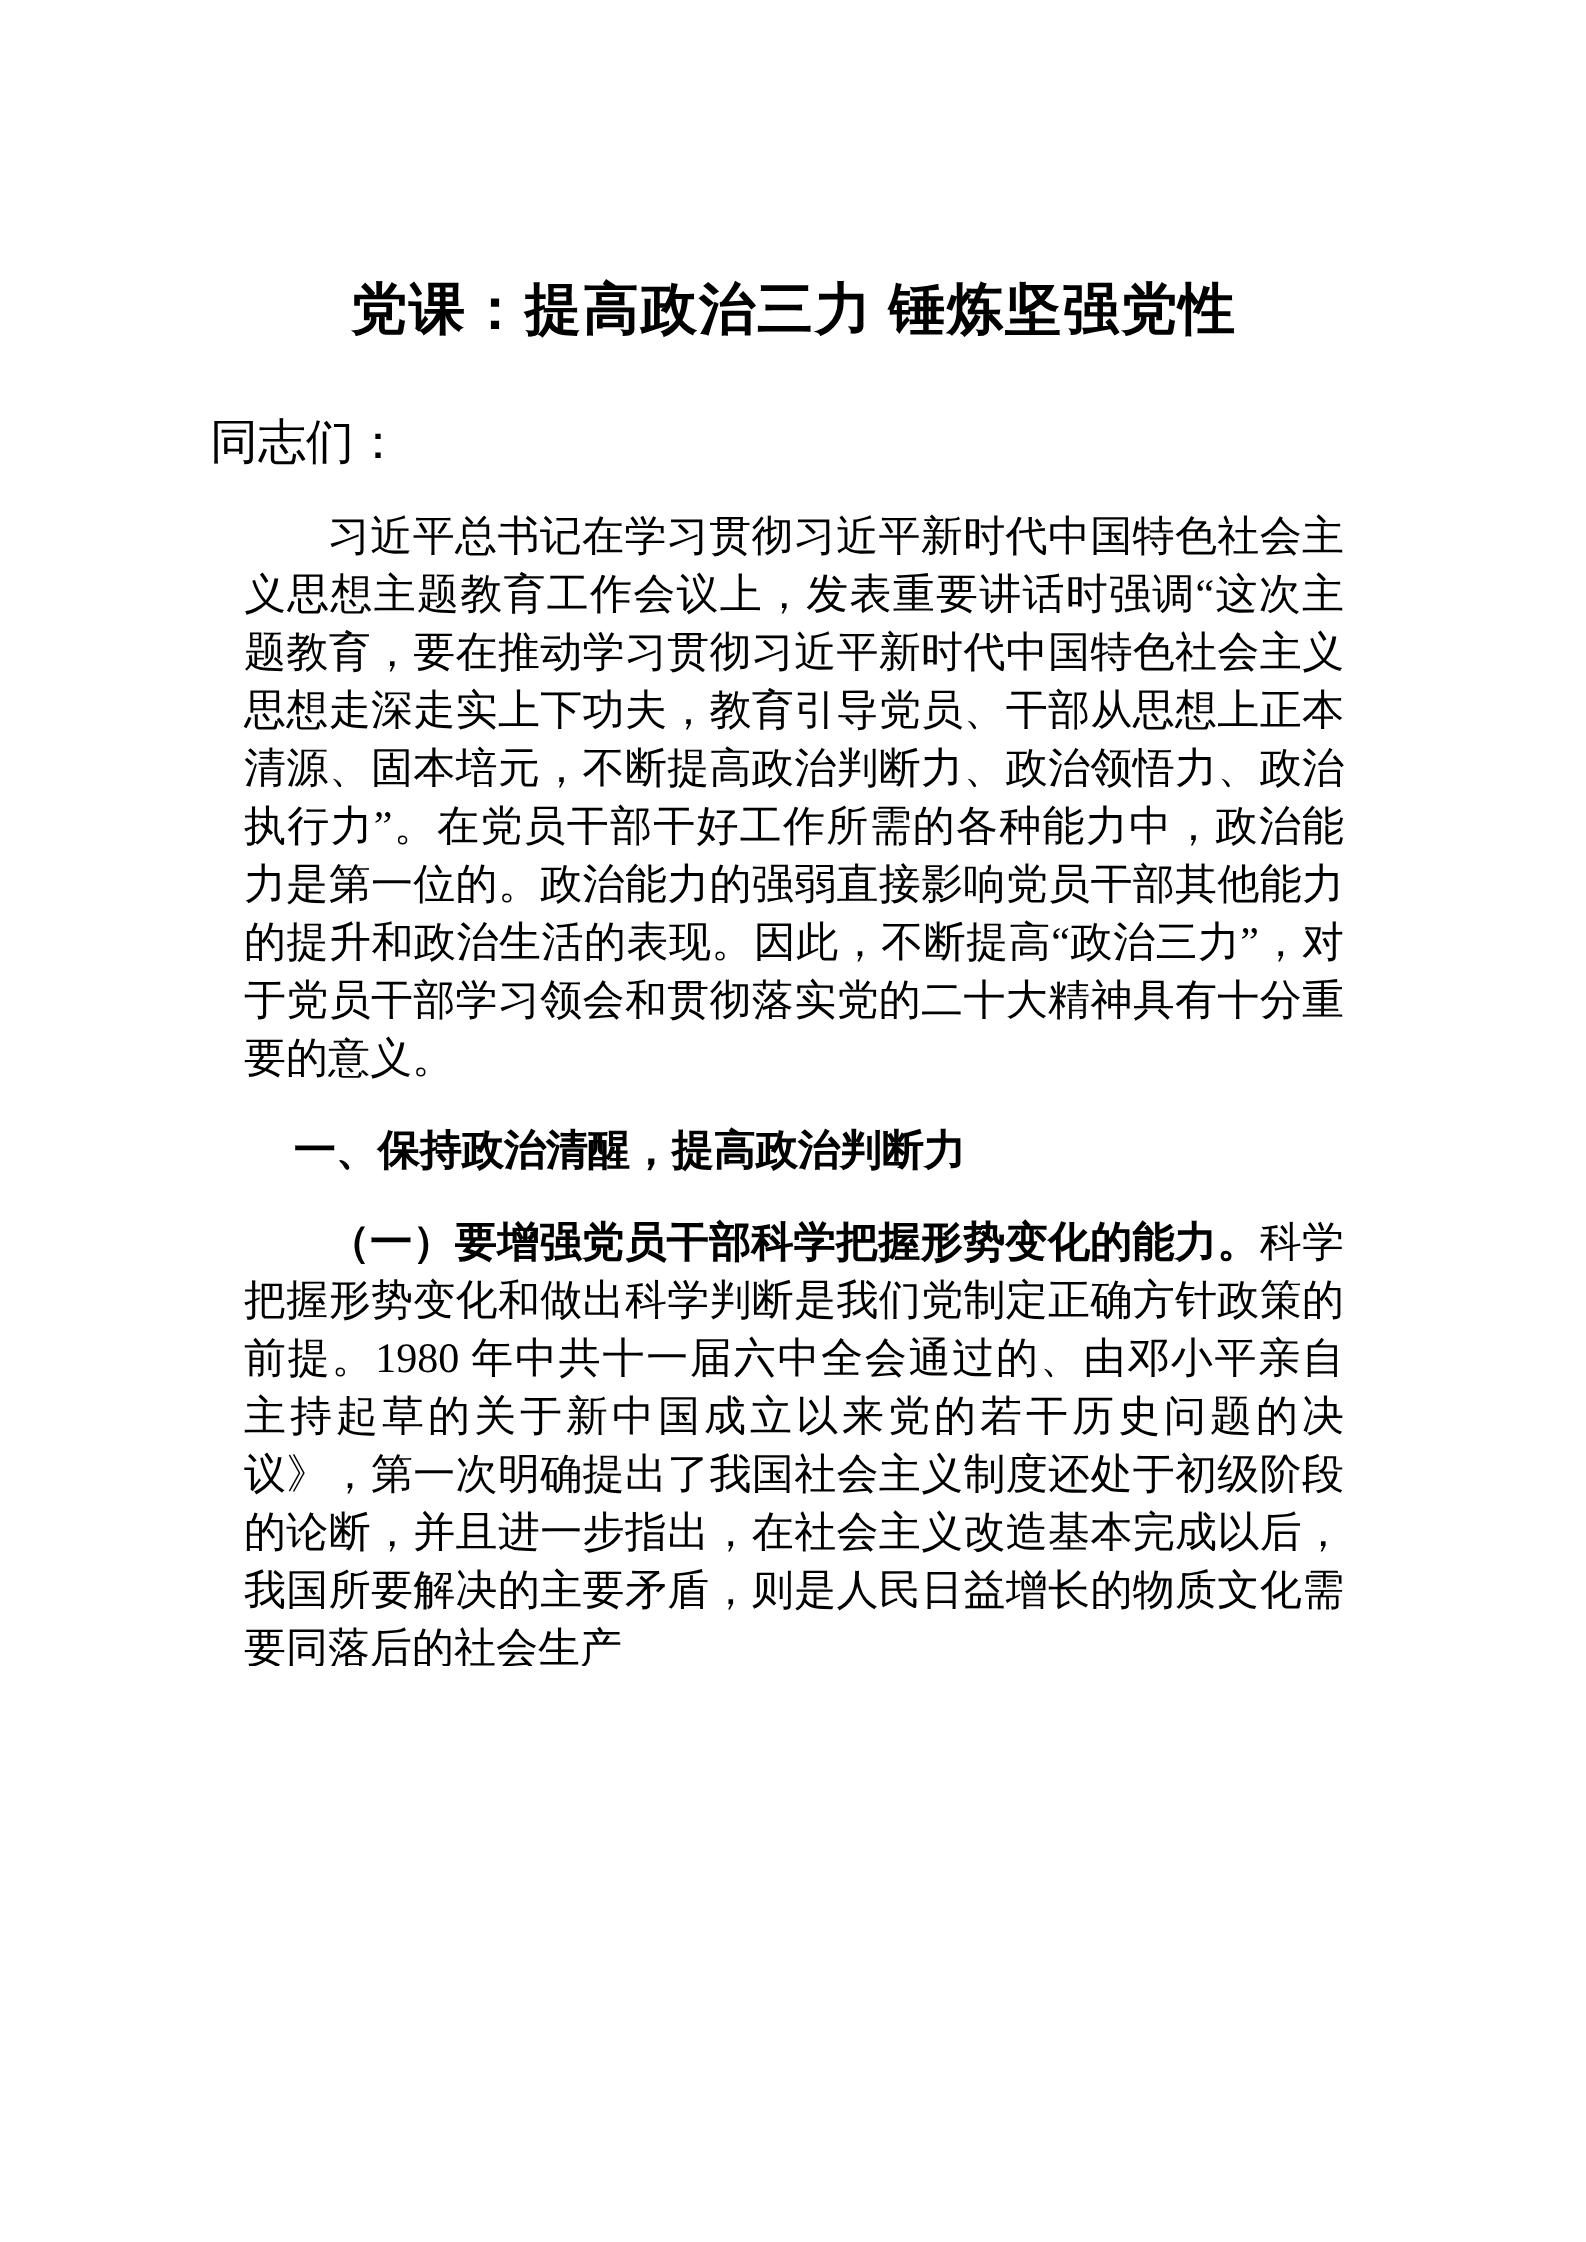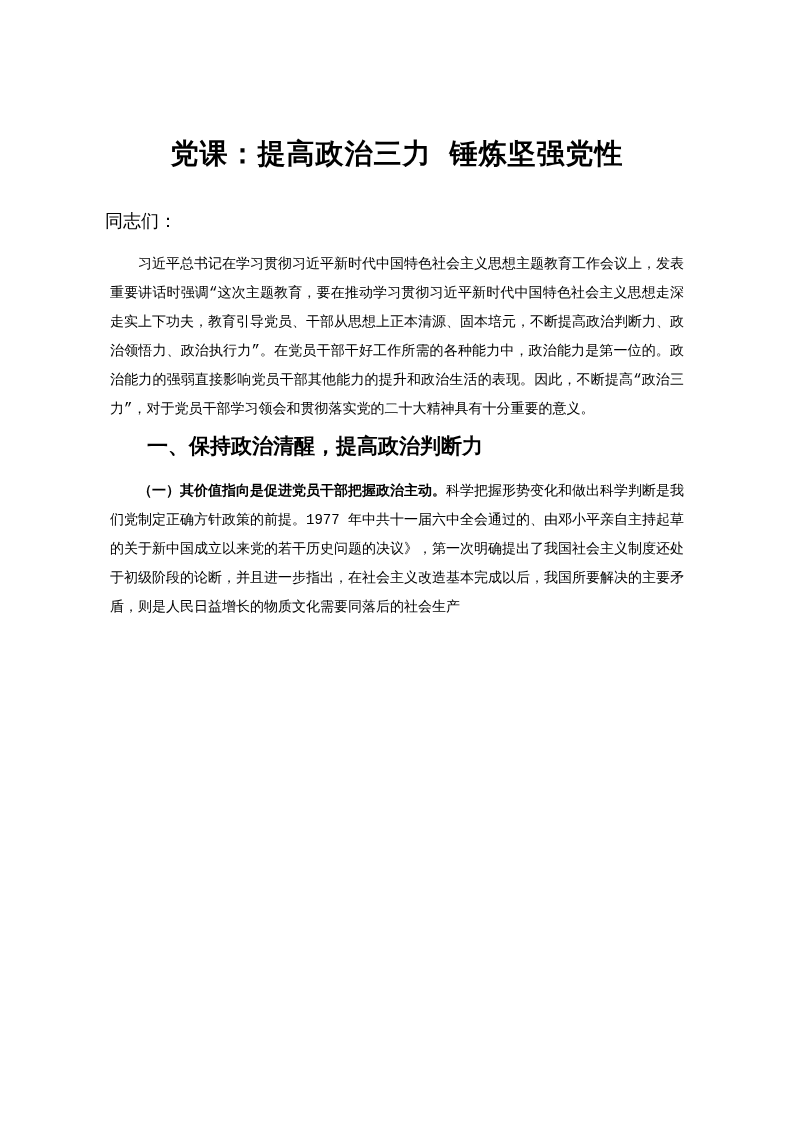--- a/index.html
+++ b/index.html
@@ -8,40 +8,40 @@
     background: #ffffff;
   }
   .page {
     position: relative;
     width: 793px;
     height: 833px;
     margin: 0 auto;
     background: #ffffff;
     box-sizing: border-box;
     padding: 136px 104px 0 105px;
-    font-family: Liberation Mono, monospace;
+    font-family: Liberation Serif, serif;
     color: #000000;
     overflow: hidden;
   }
   .doc-title {
     margin: 0 0 32px 0;
     font-size: 28px;
     line-height: 40px;
     font-weight: bold;
     text-align: center;
     letter-spacing: 1px;
   }
   .salutation {
     margin: 0 0 13px 0;
-    font-size: 18px;
+    font-size: 24px;
     line-height: 29px;
   }
   p.body {
-    margin: 5px;
-    font-size: 14px;
+    margin: 17px;
+    font-size: 21px;
     line-height: 29px;
     text-align: justify;
     text-indent: 2em;
   }
   p.body.para2 {
     margin-bottom: 21px;
   }
   .section-heading {
     margin: 9px 0 15px 0;
     font-size: 21px;
@@ -60,15 +60,15 @@
 
   <h1 class="doc-title">党课：提高政治三力 锤炼坚强党性</h1>
 
   <p class="salutation">同志们：</p>
 
   <p class="body para1">习近平总书记在学习贯彻习近平新时代中国特色社会主义思想主题教育工作会议上，发表重要讲话时强调“这次主题教育，要在推动学习贯彻习近平新时代中国特色社会主义思想走深走实上下功夫，教育引导党员、干部从思想上正本清源、固本培元，不断提高政治判断力、政治领悟力、政治执行力”。在党员干部干好工作所需的各种能力中，政治能力是第一位的。政治能力的强弱直接影响党员干部其他能力的提升和政治生活的表现。因此，不断提高“政治三力”，对于党员干部学习领会和贯彻落实党的二十大精神具有十分重要的意义。</p>
 
   <h2 class="section-heading">一、保持政治清醒，提高政治判断力</h2>
 
 
-  <p class="body para3"><span class="lead-bold">（一）其价值指向是促进党员干部把握政治主动。</span><span>科学把握形势变化和做出科学判断是我们党制定正确方针政策的前提。1977 年中共十一届六中全会通过的、由邓小平亲自主持起草的关于新中国成立以来党的若干历史问题的决议》，第一次明确提出了我国社会主义制度还处于初级阶段的论断，并且进一步指出，在社会主义改造基本完成以后，我国所要解决的主要矛盾，则是人民日益增长的物质文化需要同落后的社会生产</span></p>
+  <p class="body para3"><span class="lead-bold">（一）要增强党员干部科学把握形势变化的能力。</span><span>科学把握形势变化和做出科学判断是我们党制定正确方针政策的前提。1980 年中共十一届六中全会通过的、由邓小平亲自主持起草的关于新中国成立以来党的若干历史问题的决议》，第一次明确提出了我国社会主义制度还处于初级阶段的论断，并且进一步指出，在社会主义改造基本完成以后，我国所要解决的主要矛盾，则是人民日益增长的物质文化需要同落后的社会生产</span></p>
 
 </div>
 
 </body></html>

